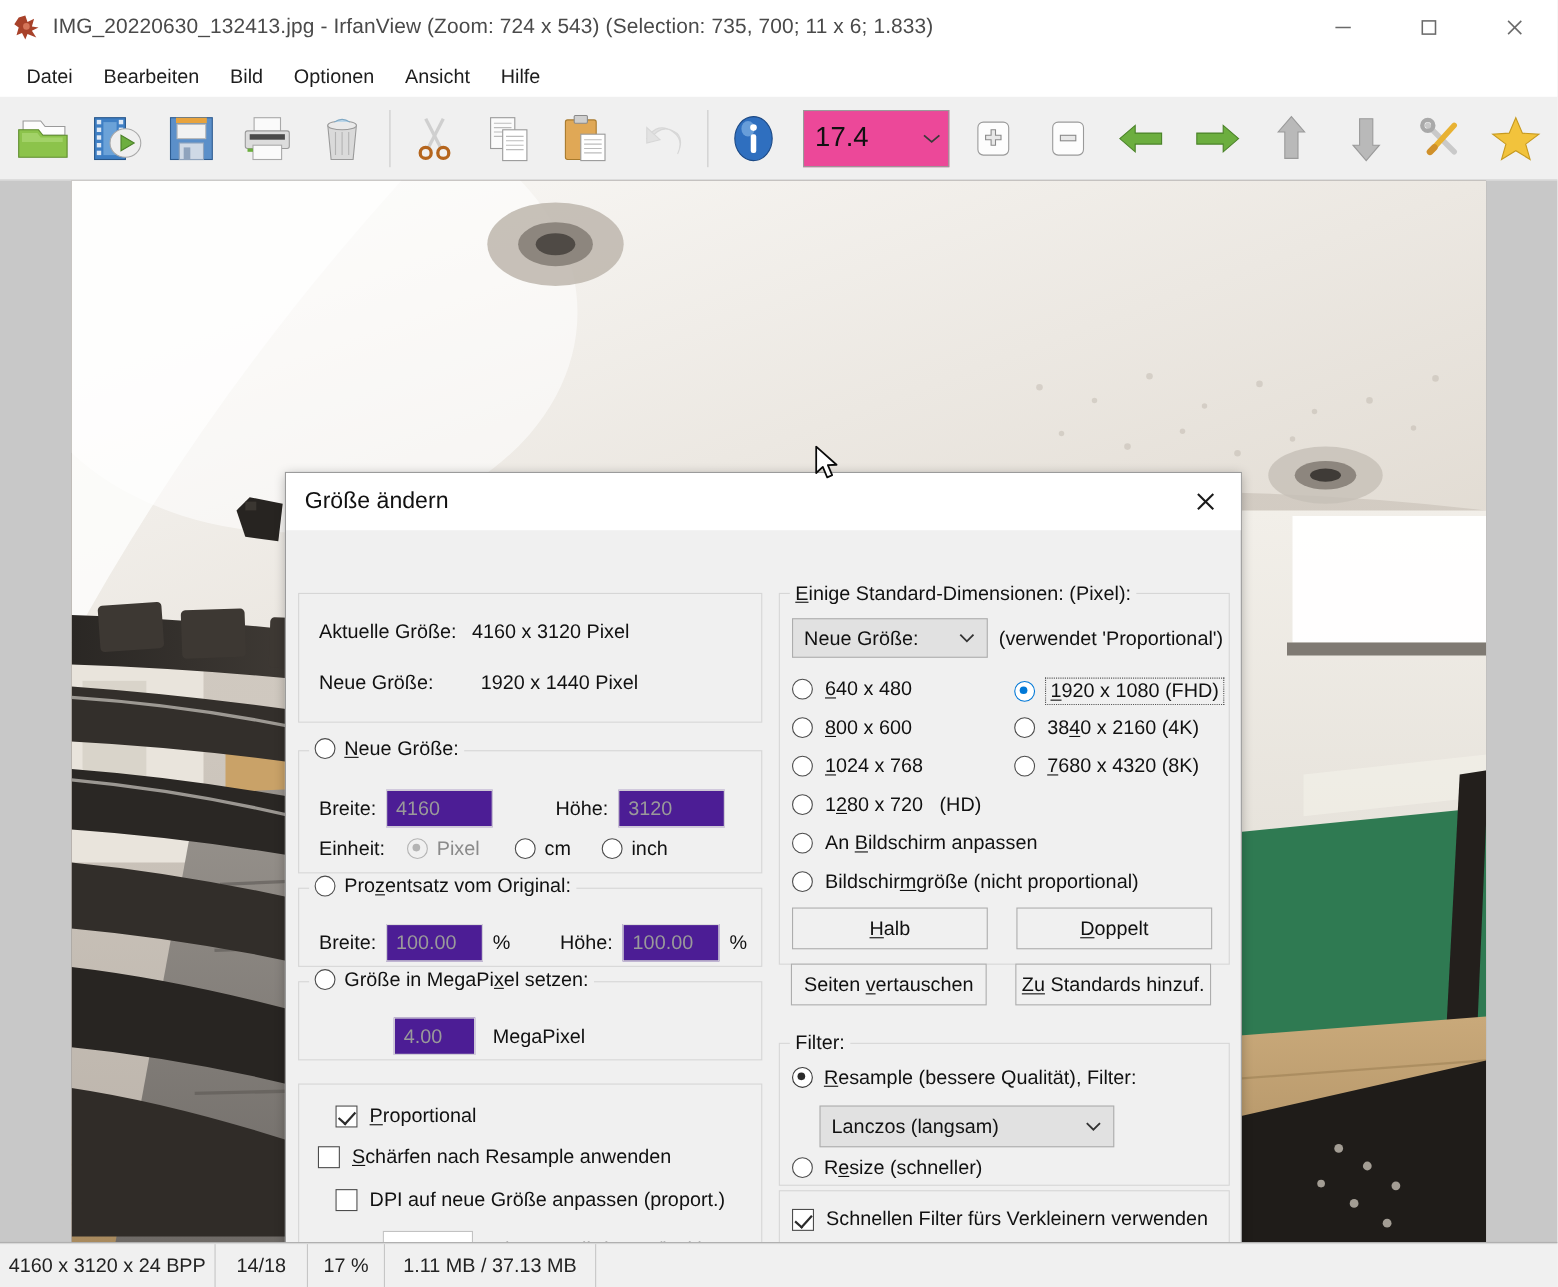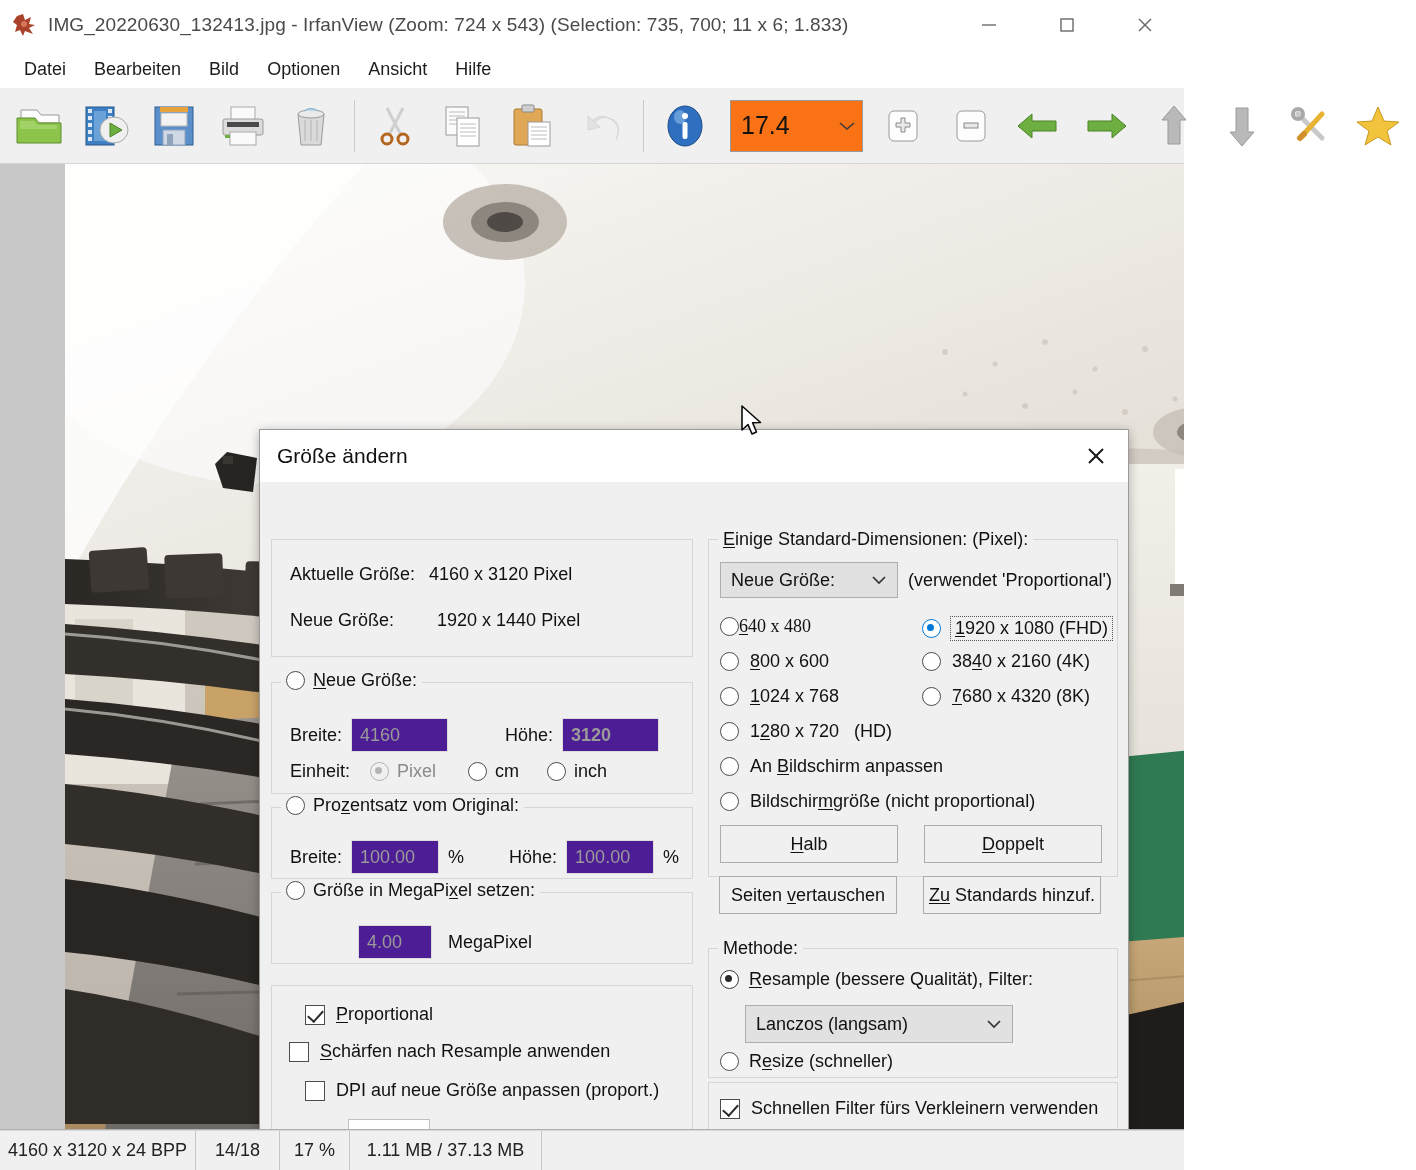--- a/index.html
+++ b/index.html
@@ -5,21 +5,21 @@
   * { box-sizing: border-box; }
   html, body {
     margin: 0; padding: 0;
     width: 1416px; height: 1170px;
     overflow: hidden;
     font-family: "Liberation Sans", sans-serif;
     background: #ffffff;
   }
   #app {
     position: relative;
-    width: 1184px; height: 1170px;
+    width: 1416px; height: 1170px;
     background: #ffffff;
     display: flex; flex-direction: column;
   }
 
   
   .titlebar {
     height: 50px; flex: 0 0 50px;
     background: #ffffff;
     display: flex; align-items: center;
     position: relative;
@@ -72,21 +72,21 @@
     display: flex; align-items: center; justify-content: center;
     flex: 0 0 68px;
   }
   .tb-btn svg { display: block; }
   .tb-sep {
     width: 1px; height: 52px; background: #c9c9c9;
     margin: 0 8px; flex: 0 0 1px;
   }
   .zoom-combo {
     width: 133px; height: 52px;
-    background: #f97316;
+    background: #ec4899;
     border: 1px solid #9a9a9a;
     display: flex; align-items: center;
     margin: 0 6px 0 10px;
     flex: 0 0 133px;
     position: relative;
   }
   .zoom-combo .zv {
     font-size: 25px; color: #111; padding-left: 10px; flex: 1;
   }
   .zoom-combo .chev {
@@ -655,21 +655,21 @@
 
         <div class="gbox" style="left:11px; top:200px; width:422px; height:112px;">
           <div class="legend-radio">
             <span class="radio dark"></span>
             <span class="lbl"><span class="u">N</span>eue Größe:</span>
           </div>
           <div class="row" style="position:absolute;left:18px;top:35px;gap:9px;">
             <span class="lbl">Breite:</span>
             <span class="tfield disabled" style="width:97px;">4160</span>
             <span class="lbl" style="margin-left:48px;">Höhe:</span>
-            <span class="tfield disabled" style="width:97px;font-weight:bold;">3120</span>
+            <span class="tfield disabled" style="width:97px;">3120</span>
           </div>
           <div class="row" style="position:absolute;left:18px;top:78px;gap:8px;">
             <span class="lbl">Einheit:</span>
             <span class="radio disabled checked" style="margin-left:12px;"></span>
             <span class="lbl dim">Pixel</span>
             <span class="radio" style="margin-left:24px;"></span>
             <span class="lbl">cm</span>
             <span class="radio" style="margin-left:20px;"></span>
             <span class="lbl">inch</span>
           </div>
@@ -731,21 +731,21 @@
               <span>Neue Größe:</span>
               <span class="chev2">
                 <svg width="16" height="10" viewBox="0 0 16 10">
                     <path d="M2 2 L8 8 L14 2" fill="none" stroke="#333" stroke-width="1.7"></path>
                   </svg>
               </span>
             </span>
             <span class="lbl">(verwendet 'Proportional')</span>
           </div>
 
-          <div class="row" style="position:absolute;left:11px;top:76px;font-family:Liberation Serif, serif;">
+          <div class="row" style="position:absolute;left:11px;top:76px;gap:11px;">
             <span class="radio dark"></span>
             <span class="lbl"><span class="u">6</span>40 x 480</span>
           </div>
           <div class="row" style="position:absolute;left:11px;top:111px;gap:11px;">
             <span class="radio dark"></span>
             <span class="lbl"><span class="u">8</span>00 x 600</span>
           </div>
           <div class="row" style="position:absolute;left:11px;top:146px;gap:11px;">
             <span class="radio dark"></span>
             <span class="lbl"><span class="u">1</span>024 x 768</span>
@@ -788,21 +788,21 @@
 
         <div class="btn" style="position:absolute;left:459px;top:394px;width:178px;height:38px;">
           <span class="lbl">Seiten <span class="u">v</span>ertauschen</span>
         </div>
         <div class="btn" style="position:absolute;left:663px;top:394px;width:178px;height:38px;">
           <span class="lbl"><span class="u">Zu</span> Standards hinzuf.</span>
         </div>
 
         <div class="gbox" style="left:448px; top:466px; width:410px; height:130px;">
           <div class="legend">
-            <span class="lbl">Methode:</span>
+            <span class="lbl">Filter:</span>
           </div>
           <div class="row" style="position:absolute;left:11px;top:20px;gap:10px;">
             <span class="radio dark checked"></span>
             <span class="lbl"><span class="u">R</span>esample (bessere Qualität), Filter:</span>
           </div>
           <div class="combo" style="position:absolute;left:36px;top:56px;width:268px;height:38px;">
             <span>Lanczos (langsam)</span>
             <span class="chev2">
               <svg width="16" height="10" viewBox="0 0 16 10">
                   <path d="M2 2 L8 8 L14 2" fill="none" stroke="#333" stroke-width="1.7"></path>

